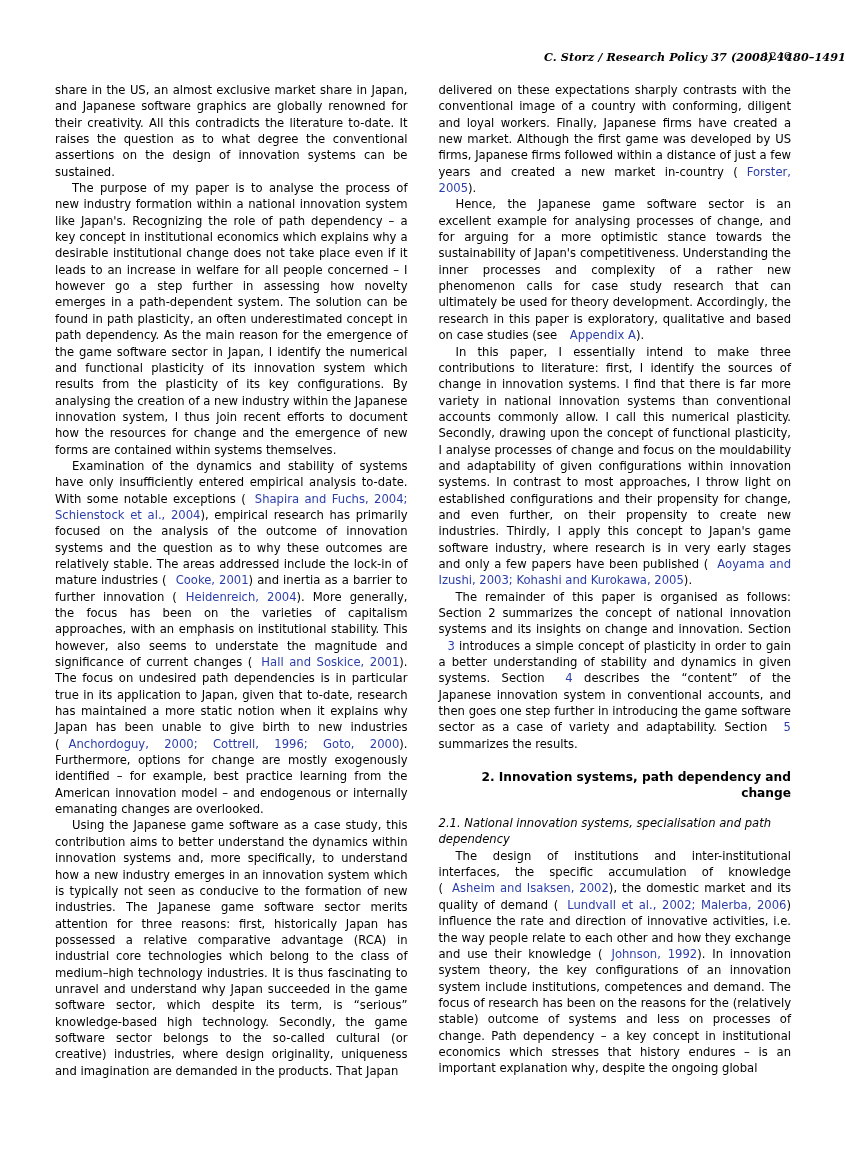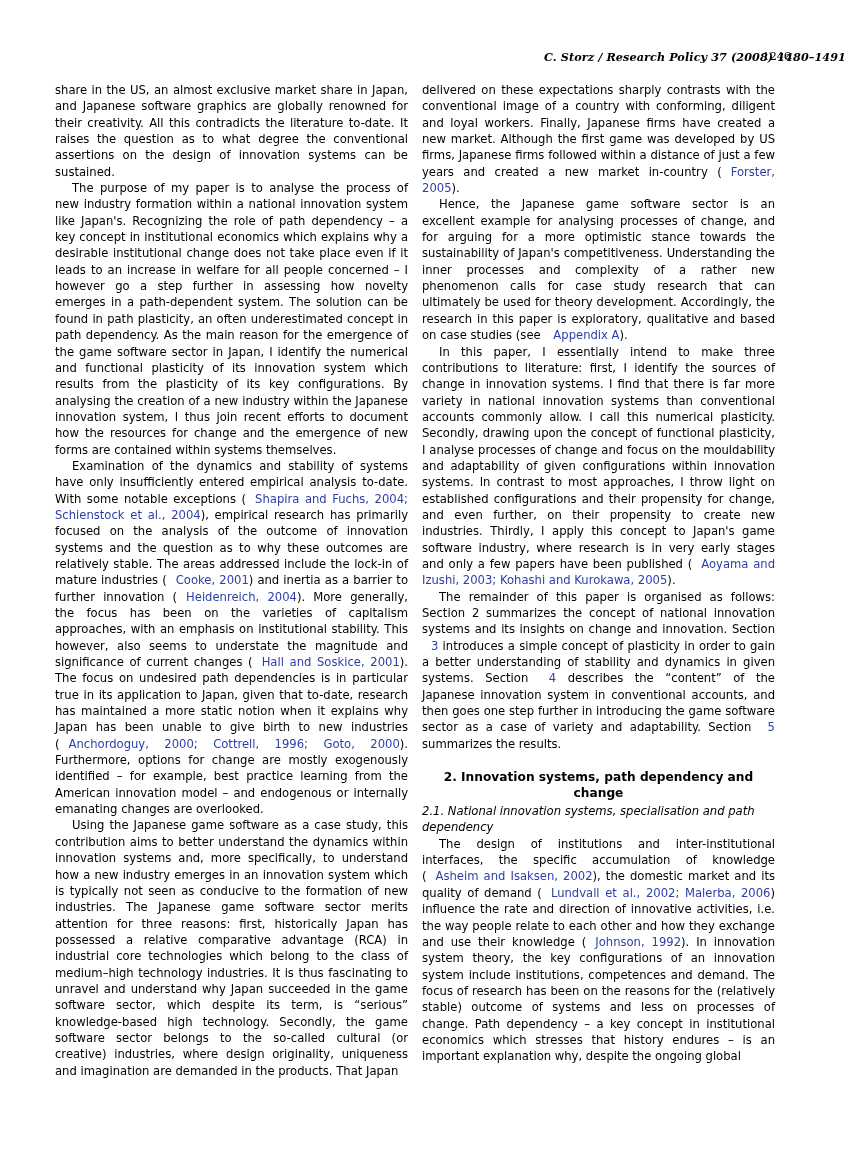--- a/index.html
+++ b/index.html
@@ -41,21 +41,21 @@
     font-size: 11.2px;
     font-family: "DejaVu Serif", serif;
     font-style: normal;
   }
   .columns {
     position: absolute;
     left: 55px;
     top: 82px;
     width: 736px;
     display: flex;
-    gap: 14px;
+    gap: 31px;
   }
   .col {
     width: 353px;
     font-size: 11.6px;
     line-height: 16.35px;
     text-align: justify;
     hyphens: auto;
     -webkit-hyphens: auto;
   }
   .col p {
@@ -67,28 +67,28 @@
   }
   .ref {
     color: #2b3ea8;
     margin-left: 9px;
   }
   h2.section-head {
     font-size: 12.2px;
     font-weight: bold;
     margin: 17px 0 0 0;
     text-indent: 0;
-    text-align: center;
+    text-align: right;
     line-height: 16px;
   }
   h3.subsection-head {
     font-size: 11.6px;
     font-weight: normal;
     font-style: italic;
-    margin: 2px 0 0 0;
+    margin: 14px 0 0 0;
     text-indent: 0;
     text-align: left;
     line-height: 16.35px;
   }
   .gap-after-head {
     margin-top: 14px;
   }
 </style>
 </head>
 <body>

